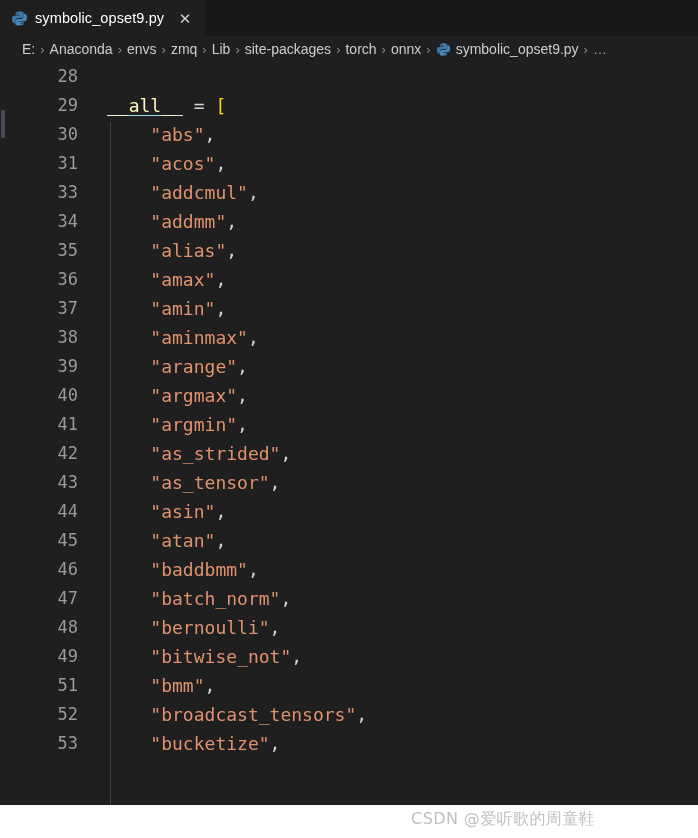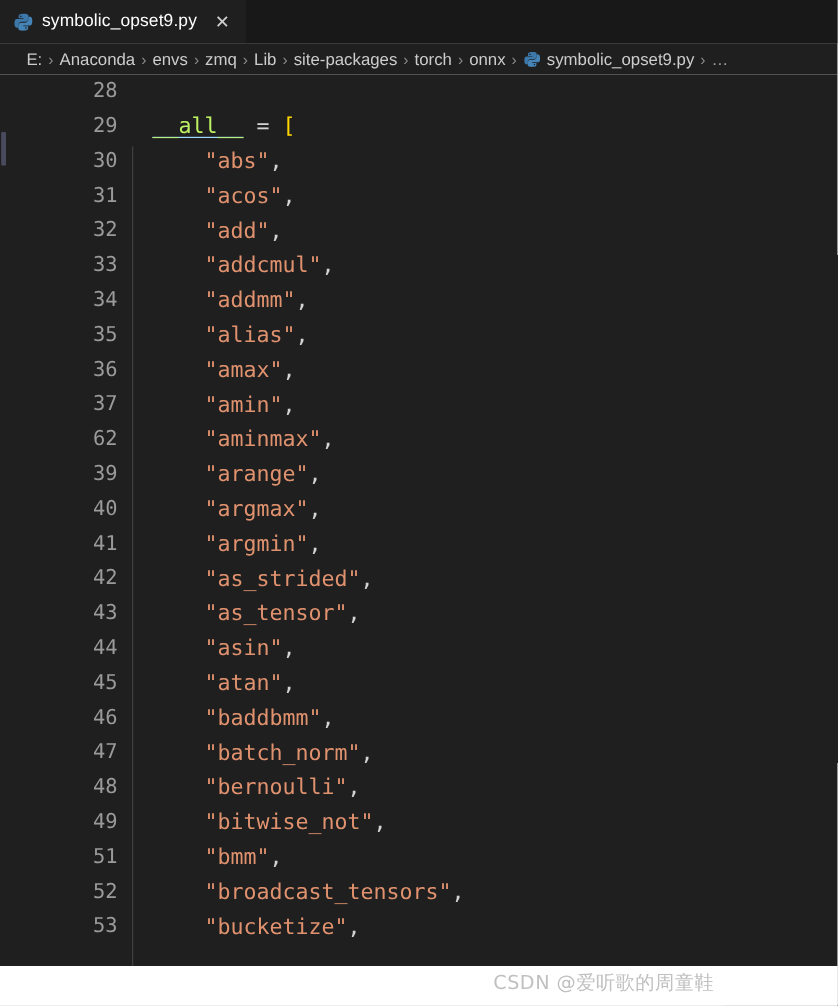--- a/index.html
+++ b/index.html
@@ -58,35 +58,35 @@
   }
   .ruler-mark {
     position: absolute; left: 1px; width: 4px; background: #4a4a5e; border-radius: 1px;
   }
   .code-area {
     position: absolute; left: 0; top: 0; width: 698px; height: 743px;
     font-family: "DejaVu Sans Mono", "Liberation Mono", monospace;
     font-size: 18px;
   }
   .line {
-    position: relative; height: 29px; line-height: 29px; white-space: pre; margin-left: 20px;
+    position: relative; height: 29px; line-height: 29px; white-space: pre;
   }
   .ln {
     position: absolute; left: 0; top: 0; width: 78px; text-align: right;
     color: #9a9a9a; font-size: 17px; font-family: "DejaVu Sans Mono","Liberation Mono",monospace;
   }
   .lt {
     position: absolute; left: 107px; top: 0; color: #d4d4d4;
     font-family: "DejaVu Sans Mono","Liberation Mono",monospace; font-size: 18px;
   }
   .indent-guide {
     position: absolute; left: 110px; width: 1px; background: #404040;
   }
 
-  .tok-var   { color: #bef264; text-decoration: underline; text-decoration-color: #9cdcfe; text-underline-offset: 3px; }
+  .tok-var   { color: #fef9c3; text-decoration: underline; text-decoration-color: #9cdcfe; text-underline-offset: 3px; }
   .tok-op    { color: #d4d4d4; }
   .tok-brk   { color: #ffd700; }
   .tok-str   { color: #e0926f; }
   .tok-punct { color: #d4d4d4; }
 
   
   .watermark-band {
     position: absolute; left: 0; top: 805px; width: 698px; height: 33px; background: #ffffff;
   }
   .watermark {
@@ -144,27 +144,26 @@
 
   <div class="editor">
     <div class="overview-ruler">
       <div class="ruler-mark" style="top:48px;height:28px;"></div>
     </div>
     <div class="code-area" id="code-area">
         <div class="line"><span class="ln">28</span><span class="lt"></span></div>
         <div class="line"><span class="ln">29</span><span class="lt"><span class="tok-var">__all__</span><span class="tok-op"> </span><span class="tok-op">=</span><span class="tok-op"> </span><span class="tok-brk">[</span></span></div>
         <div class="line"><span class="ln">30</span><span class="lt"><span class="tok-op">    </span><span class="tok-str">"abs"</span><span class="tok-punct">,</span></span></div>
         <div class="line"><span class="ln">31</span><span class="lt"><span class="tok-op">    </span><span class="tok-str">"acos"</span><span class="tok-punct">,</span></span></div>
-        <div class="line"><span class="ln">32</span><span class="lt"><span class="tok-op">    </span><span class="tok-str">"add"</span><span class="tok-punct">,</span></span></div>
         <div class="line"><span class="ln">33</span><span class="lt"><span class="tok-op">    </span><span class="tok-str">"addcmul"</span><span class="tok-punct">,</span></span></div>
         <div class="line"><span class="ln">34</span><span class="lt"><span class="tok-op">    </span><span class="tok-str">"addmm"</span><span class="tok-punct">,</span></span></div>
         <div class="line"><span class="ln">35</span><span class="lt"><span class="tok-op">    </span><span class="tok-str">"alias"</span><span class="tok-punct">,</span></span></div>
         <div class="line"><span class="ln">36</span><span class="lt"><span class="tok-op">    </span><span class="tok-str">"amax"</span><span class="tok-punct">,</span></span></div>
         <div class="line"><span class="ln">37</span><span class="lt"><span class="tok-op">    </span><span class="tok-str">"amin"</span><span class="tok-punct">,</span></span></div>
-        <div class="line"><span class="ln">62</span><span class="lt"><span class="tok-op">    </span><span class="tok-str">"aminmax"</span><span class="tok-punct">,</span></span></div>
+        <div class="line"><span class="ln">38</span><span class="lt"><span class="tok-op">    </span><span class="tok-str">"aminmax"</span><span class="tok-punct">,</span></span></div>
         <div class="line"><span class="ln">39</span><span class="lt"><span class="tok-op">    </span><span class="tok-str">"arange"</span><span class="tok-punct">,</span></span></div>
         <div class="line"><span class="ln">40</span><span class="lt"><span class="tok-op">    </span><span class="tok-str">"argmax"</span><span class="tok-punct">,</span></span></div>
         <div class="line"><span class="ln">41</span><span class="lt"><span class="tok-op">    </span><span class="tok-str">"argmin"</span><span class="tok-punct">,</span></span></div>
         <div class="line"><span class="ln">42</span><span class="lt"><span class="tok-op">    </span><span class="tok-str">"as_strided"</span><span class="tok-punct">,</span></span></div>
         <div class="line"><span class="ln">43</span><span class="lt"><span class="tok-op">    </span><span class="tok-str">"as_tensor"</span><span class="tok-punct">,</span></span></div>
         <div class="line"><span class="ln">44</span><span class="lt"><span class="tok-op">    </span><span class="tok-str">"asin"</span><span class="tok-punct">,</span></span></div>
         <div class="line"><span class="ln">45</span><span class="lt"><span class="tok-op">    </span><span class="tok-str">"atan"</span><span class="tok-punct">,</span></span></div>
         <div class="line"><span class="ln">46</span><span class="lt"><span class="tok-op">    </span><span class="tok-str">"baddbmm"</span><span class="tok-punct">,</span></span></div>
         <div class="line"><span class="ln">47</span><span class="lt"><span class="tok-op">    </span><span class="tok-str">"batch_norm"</span><span class="tok-punct">,</span></span></div>
         <div class="line"><span class="ln">48</span><span class="lt"><span class="tok-op">    </span><span class="tok-str">"bernoulli"</span><span class="tok-punct">,</span></span></div>

